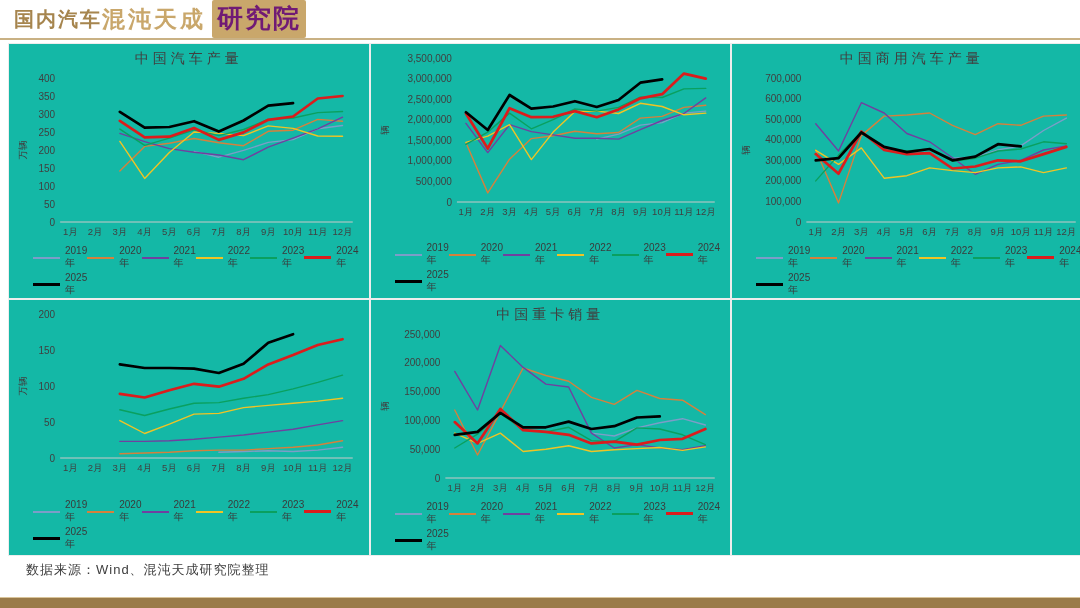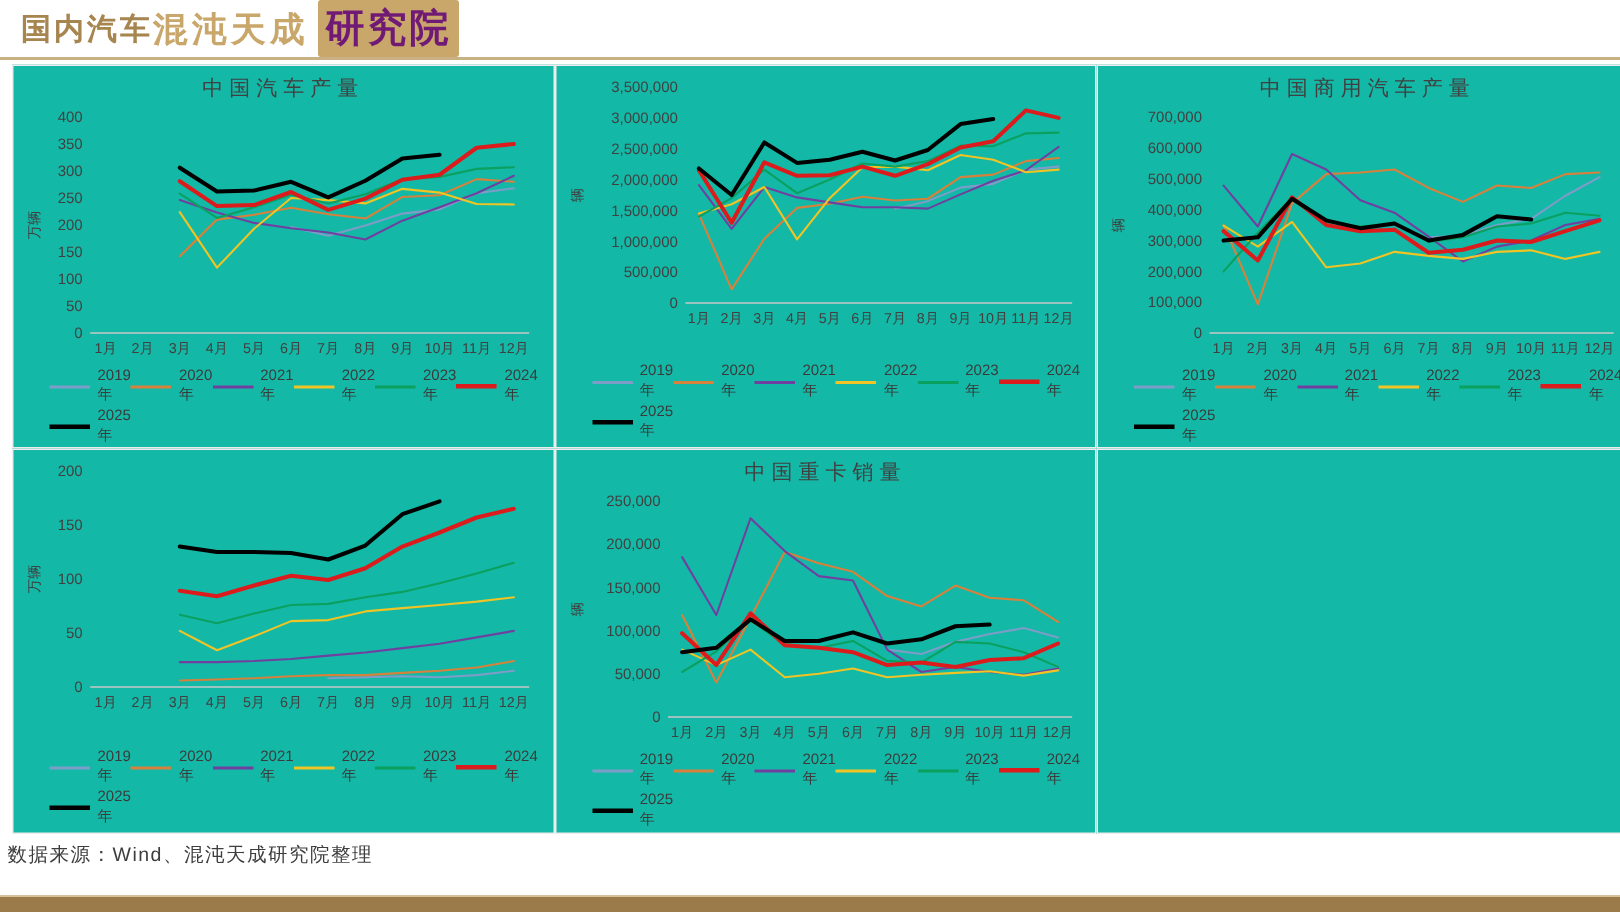--- a/index.html
+++ b/index.html
@@ -22,21 +22,21 @@
     flex-direction:column; background:#14b8a6; }
   .chart-title { text-align:center; font-size:14px; color:#404040; letter-spacing:4px;
     margin-bottom:2px; }
   .plot-wrap { flex:1 1 auto; }
   .plot-wrap svg { display:block; width:100%; height:172px; }
   .legend { display:grid; grid-template-columns:repeat(6,1fr); row-gap:2px;
     padding:3px 6px 2px 20px; }
   .legend-item { display:flex; align-items:center; gap:5px; font-size:10px; color:#3a3a3a; }
   .legend-swatch { width:27px; height:0; border-top-style:solid; flex:0 0 auto; }
   
-  .footer-source { font-size:13px; color:#3d3d3d; padding:5px 0 0 5px; letter-spacing:1px; }
+  .footer-source { font-size:13px; color:#3d3d3d; padding:5px 0 0 26px; letter-spacing:1px; }
   .footer-bar { position:absolute; left:0; bottom:0; width:1080px; height:11px;
     background:#9a7b49; border-top:1px solid #d9c49a; }
 </style>
 </head>
 <body>
 
 <div class="header">
   <div class="page-title">国内汽车</div>
   <div class="logo">
     <span class="logo-script">混沌天成</span>

